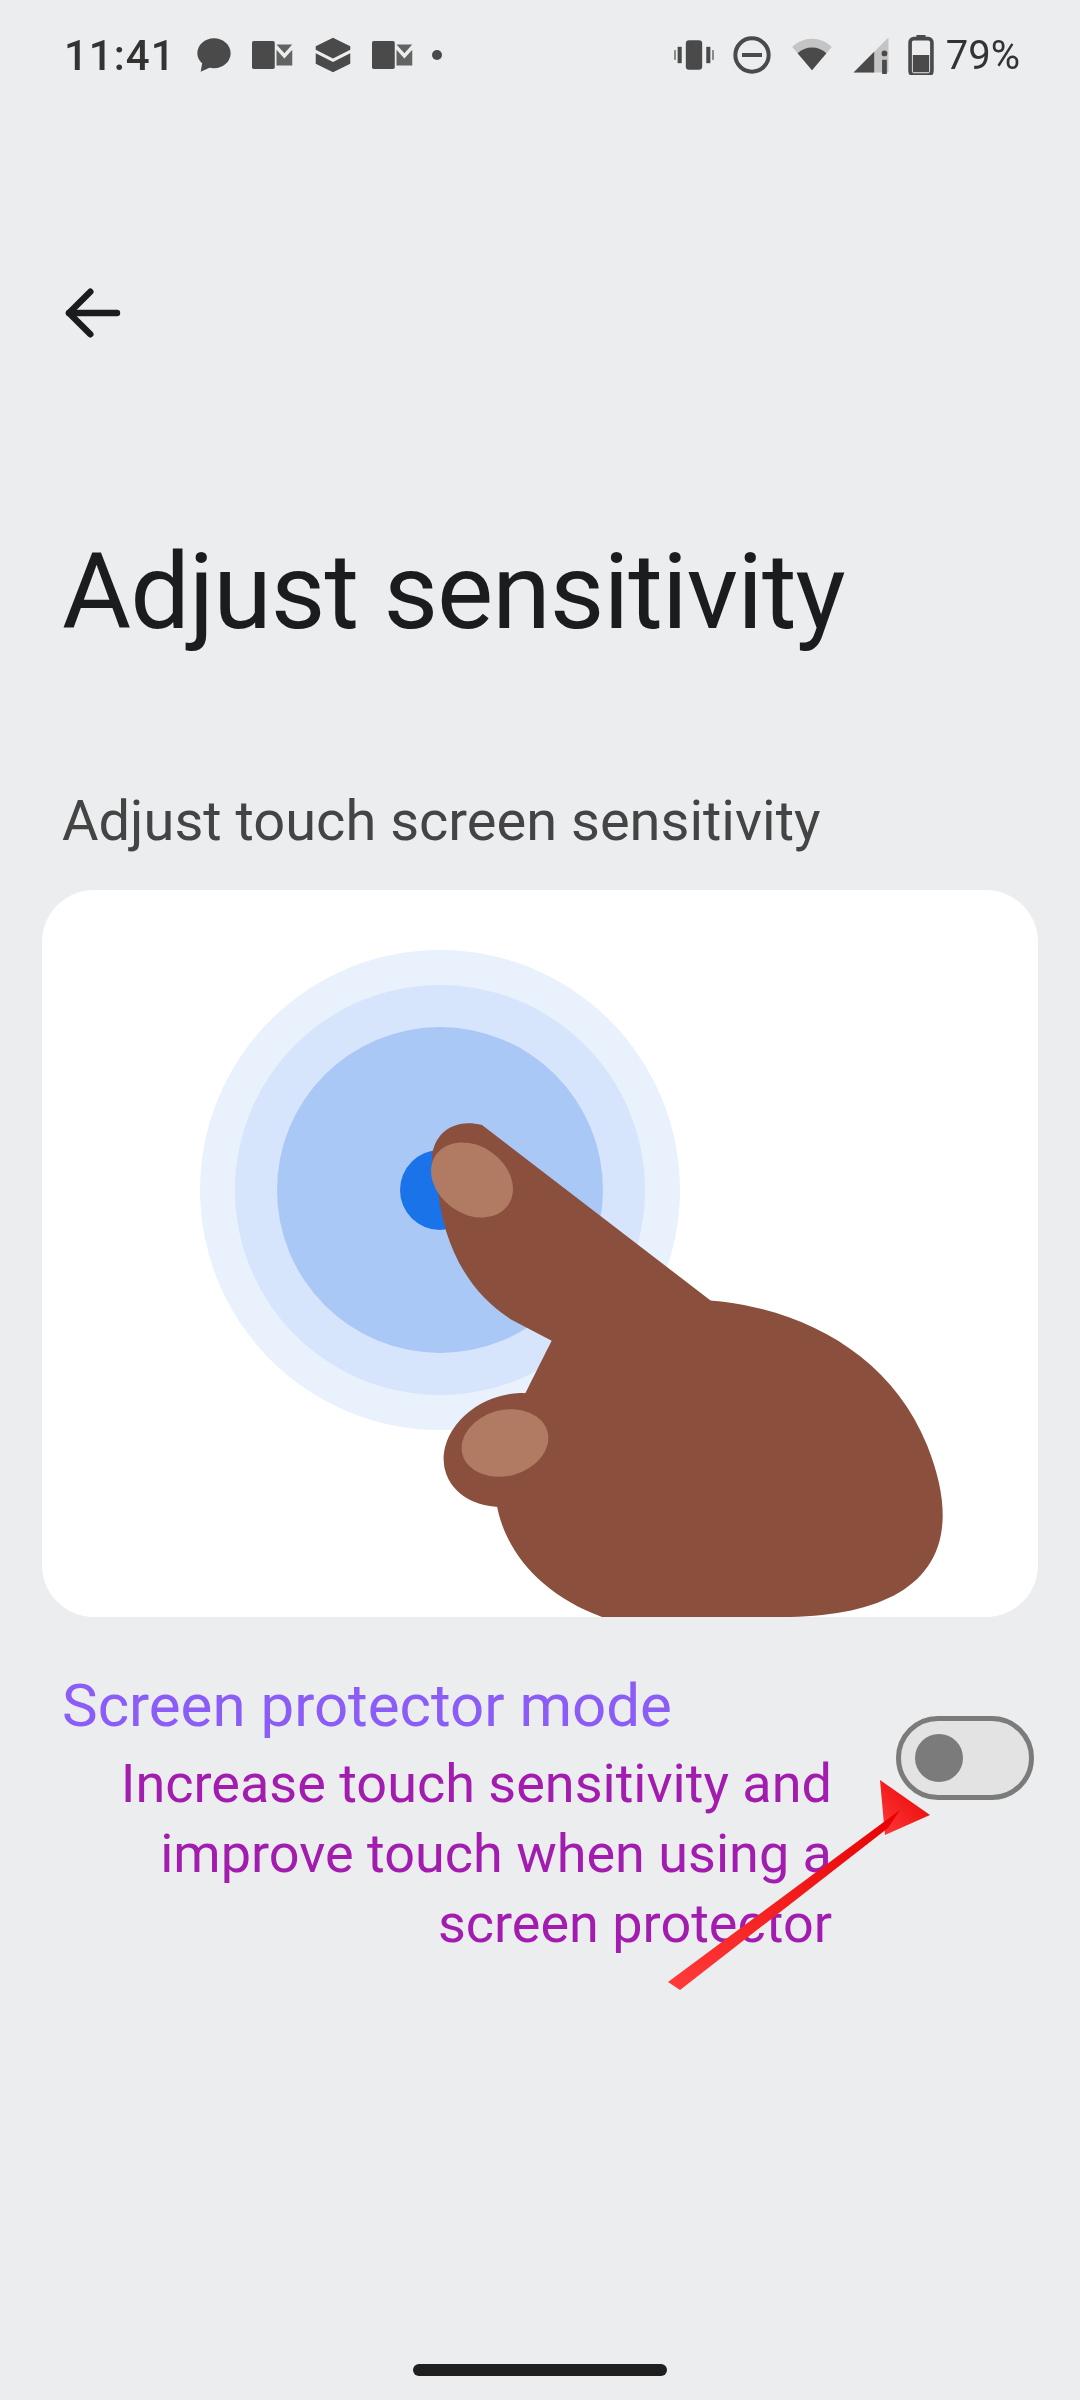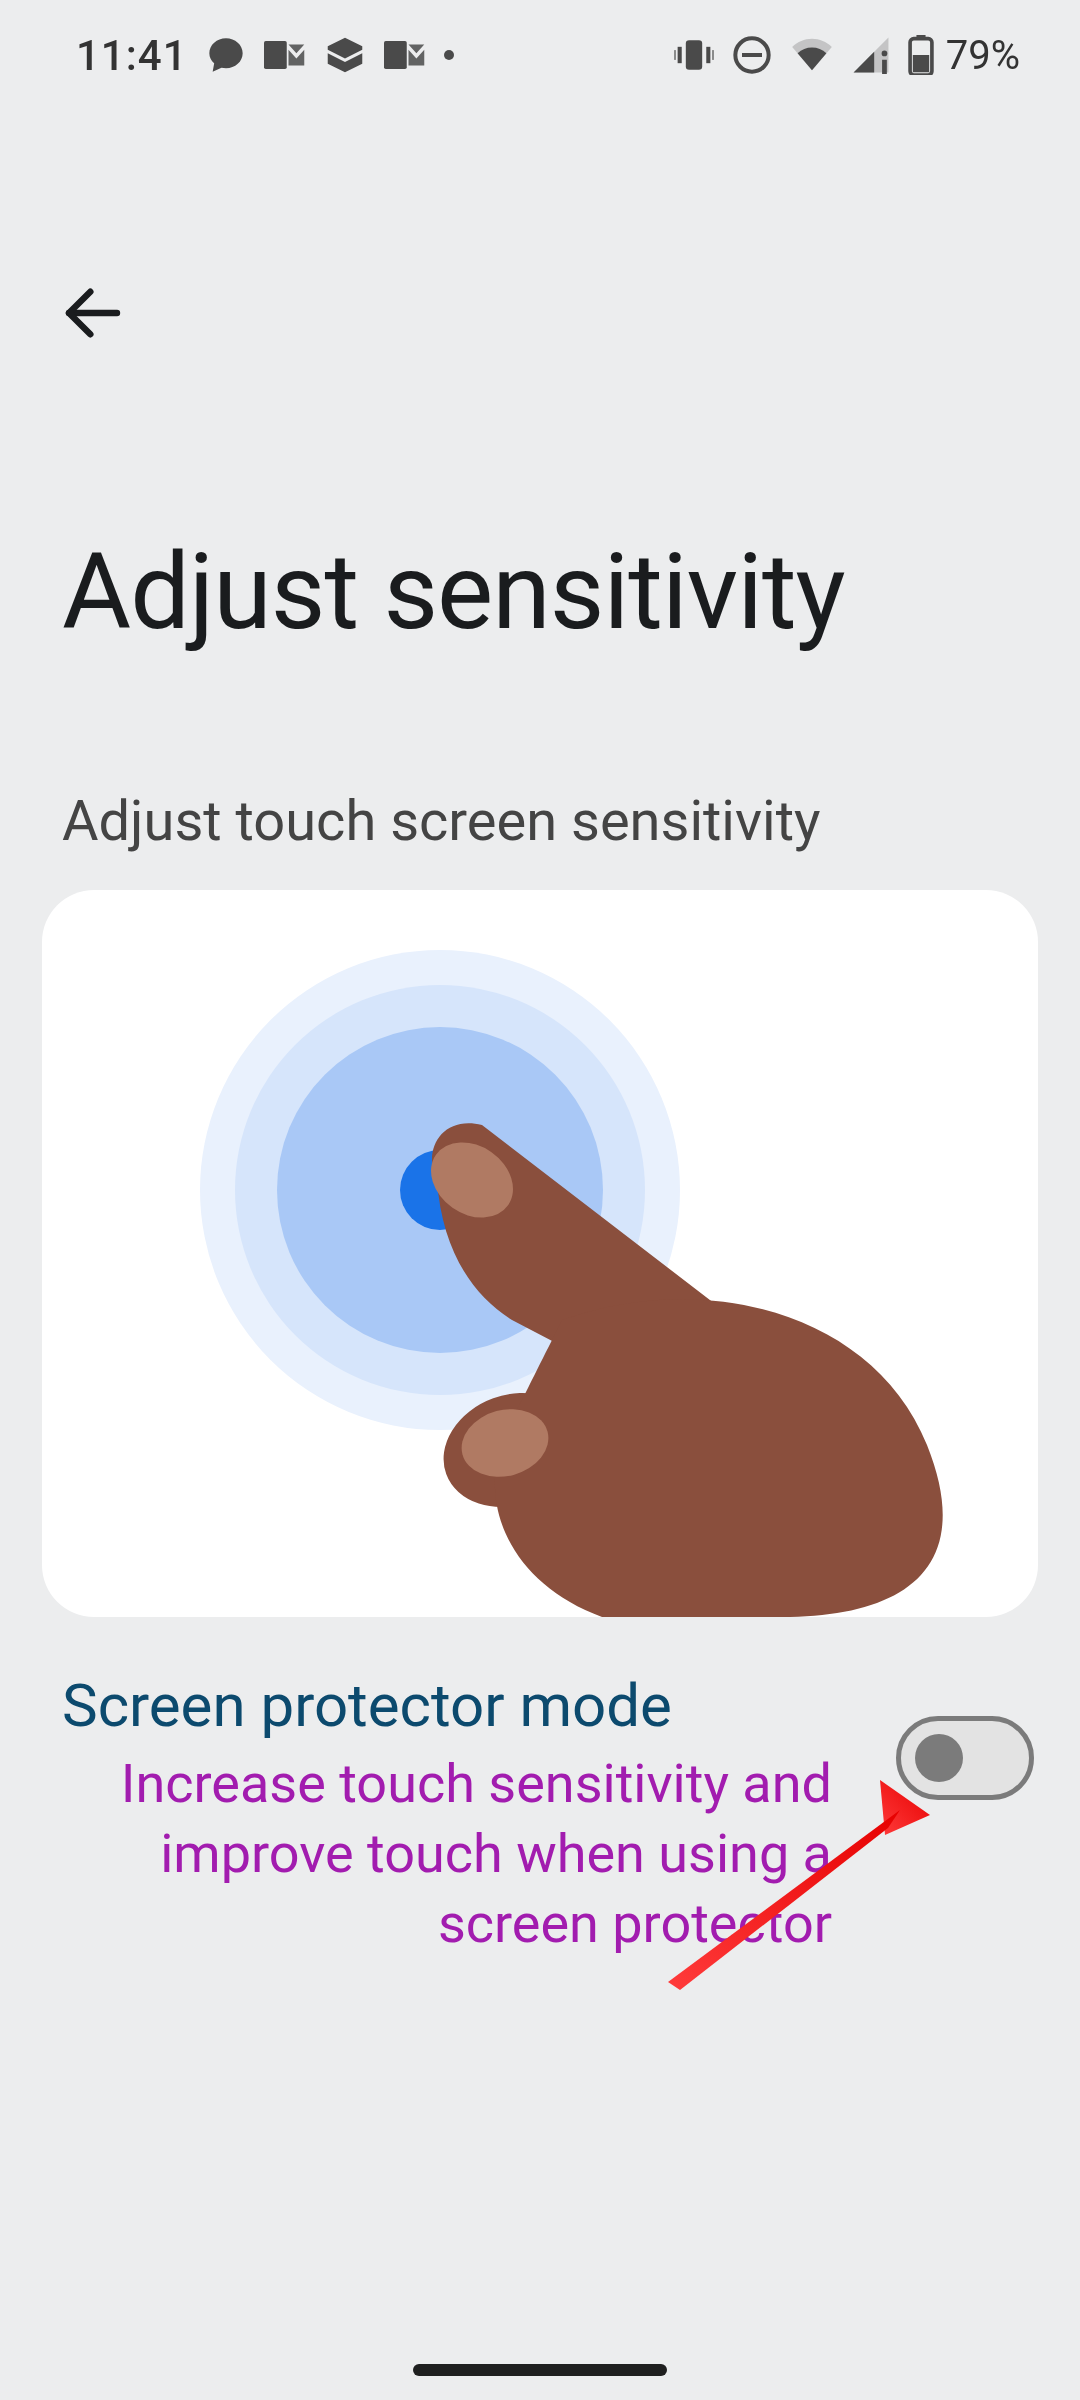--- a/index.html
+++ b/index.html
@@ -8,21 +8,21 @@
     background: #ecedee;
     font-family: Roboto, "Segoe UI", Arial, sans-serif;
     color: #1a1c1e;
     position: relative;
     overflow: hidden;
   }
 
   
   .status-bar {
     position: absolute;
-    top: 0; left: 16px; right: 0;
+    top: 0; left: 4px; right: 0;
     height: 110px;
     display: flex;
     align-items: center;
     justify-content: space-between;
     padding: 0 60px;
   }
   .status-left, .status-right {
     display: flex;
     align-items: center;
     gap: 18px;
@@ -85,21 +85,21 @@
     left: 62px;
     right: 46px;
     display: flex;
     align-items: flex-start;
     gap: 40px;
   }
   .setting-text { flex: 1; }
   .setting-title {
     font-size: 60px;
     font-weight: 400;
-    color: #0c4a6e;
+    color: #8b5cf6;
     margin-bottom: 8px;
   }
   .setting-desc {
     font-size: 54px;
     line-height: 1.3;
     color: #a21caf;
     max-width: 770px;
     text-align: right;
   }
   .toggle {

